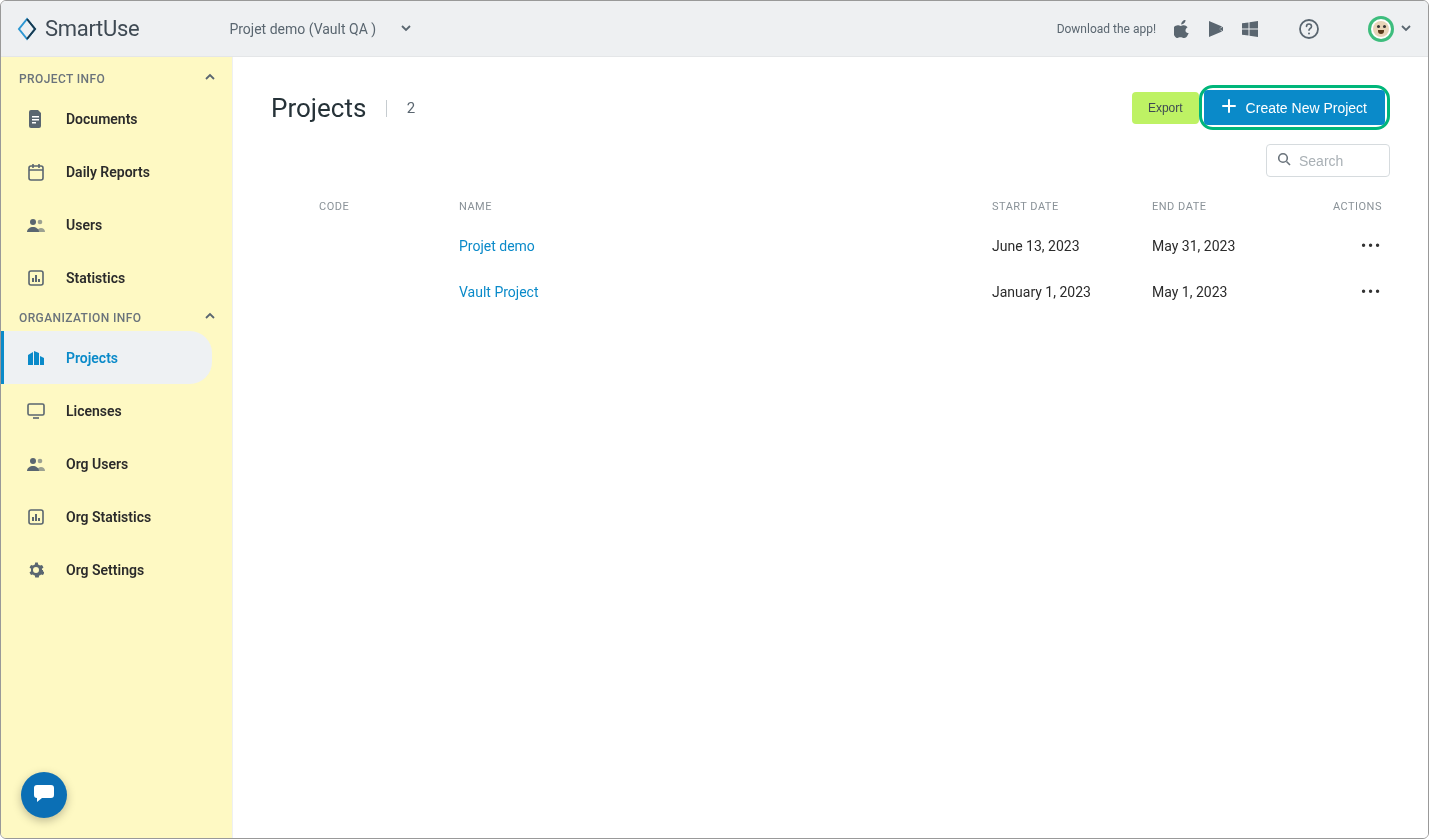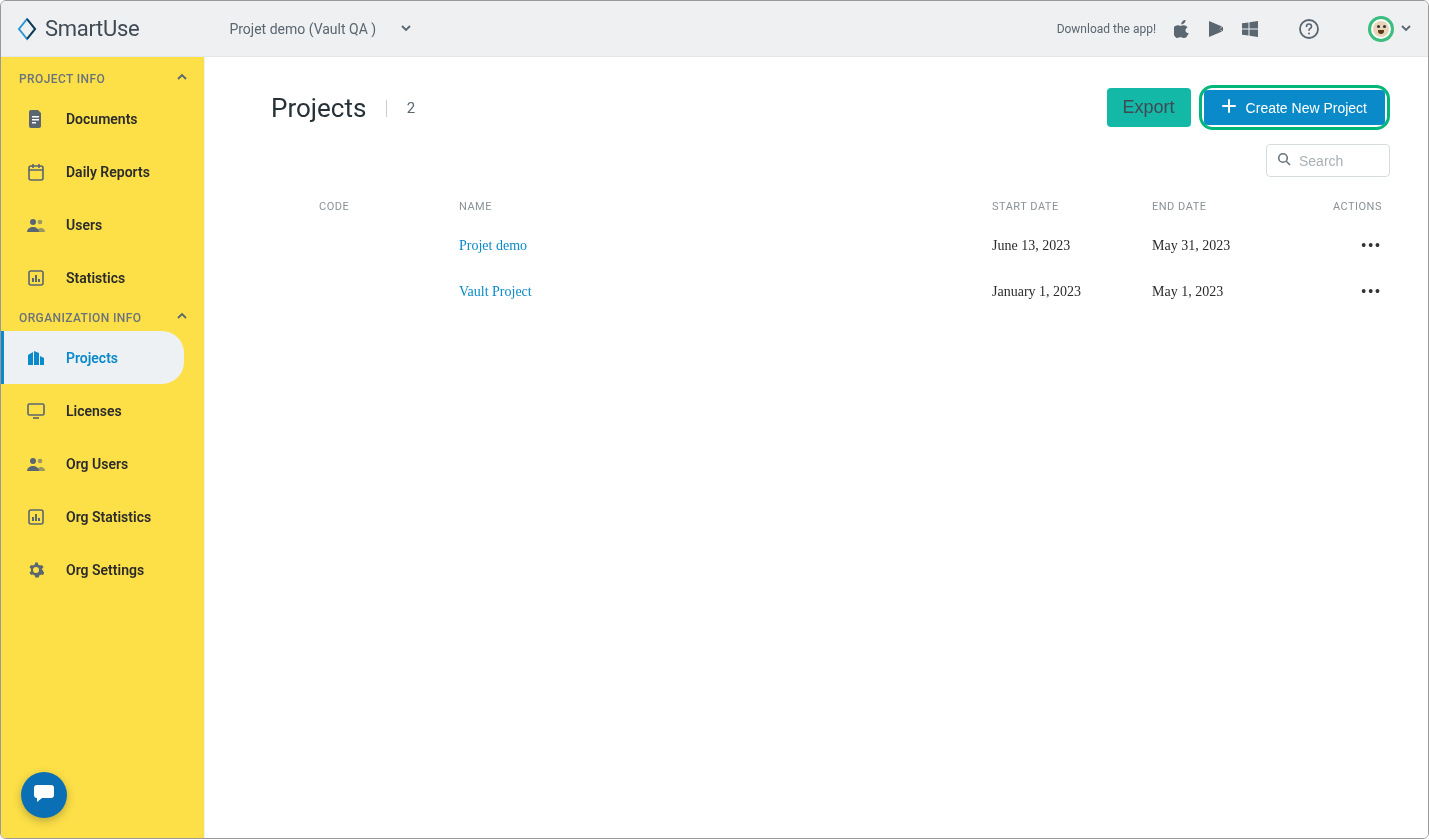--- a/index.html
+++ b/index.html
@@ -75,23 +75,23 @@
     .avatar-face::after{
       content:""; position:absolute; left:5px; top:9px; width:6px; height:4px;
       background:#5a3a1a; border-radius:0 0 6px 6px;
     }
     .avatar-group{ display:flex; align-items:center; gap:6px; cursor:pointer;}
     
     .sidebar {
       position: absolute;
       top: 56px;
       left: 0;
-      width: 204px;
+      width: 232px;
       bottom: 0;
-      background: #fde047;
+      background: #fef9c3;
       border-right: 1px solid #eef0f2;
       padding-top: 8px;
     }
     .section-header {
       display: flex;
       align-items: center;
       justify-content: space-between;
       padding: 6px 16px 6px 18px;
       color: #6a737b;
       font-size: 12px;
@@ -146,28 +146,27 @@
       color: #c6ccd0; font-size: 20px; font-weight:300;
     }
     .count {
       font-size: 15px; color: #5a6670;
     }
     .title-actions {
       margin-left: auto;
       display:flex; align-items:center; gap: 0;
     }
     .export-btn {
-      background: #14b8a6;
+      background: #bef264;
       color: #3f4a54;
       border: none;
       padding: 9px 16px;
-      font-size: 18px;
+      font-size: 12px;
       border-radius: 4px;
       cursor: pointer;
-      margin-right: 8px;
     }
     .create-wrap{
       border: 3px solid #00b67a;
       border-radius: 14px;
       padding: 2px;
     }
     .create-btn {
       background: #0a8ac9;
       color: #fff;
       border: none;
@@ -201,21 +200,20 @@
       height: 34px;
       color:#8a9298;
       font-size:11px;
       letter-spacing:0.5px;
     }
     .thead .th:last-child{ text-align:right; }
     .trow{
       height: 46px;
       font-size:14px;
       color:#2b2b2b;
-      font-family:Liberation Serif, serif;
     }
     .trow .name-cell{ color:#0a8ac9; cursor:pointer;}
     .trow .actions-cell{ text-align:right; cursor:pointer; color:#333; letter-spacing:2px; font-weight:bold;}
     
     .chat-fab{
       position:absolute; left:20px; bottom:20px;
       width:46px; height:46px; border-radius:50%;
       background:#0b6fb5; display:flex; align-items:center; justify-content:center;
       box-shadow:0 3px 10px rgba(0,0,0,0.25);
       cursor:pointer;

